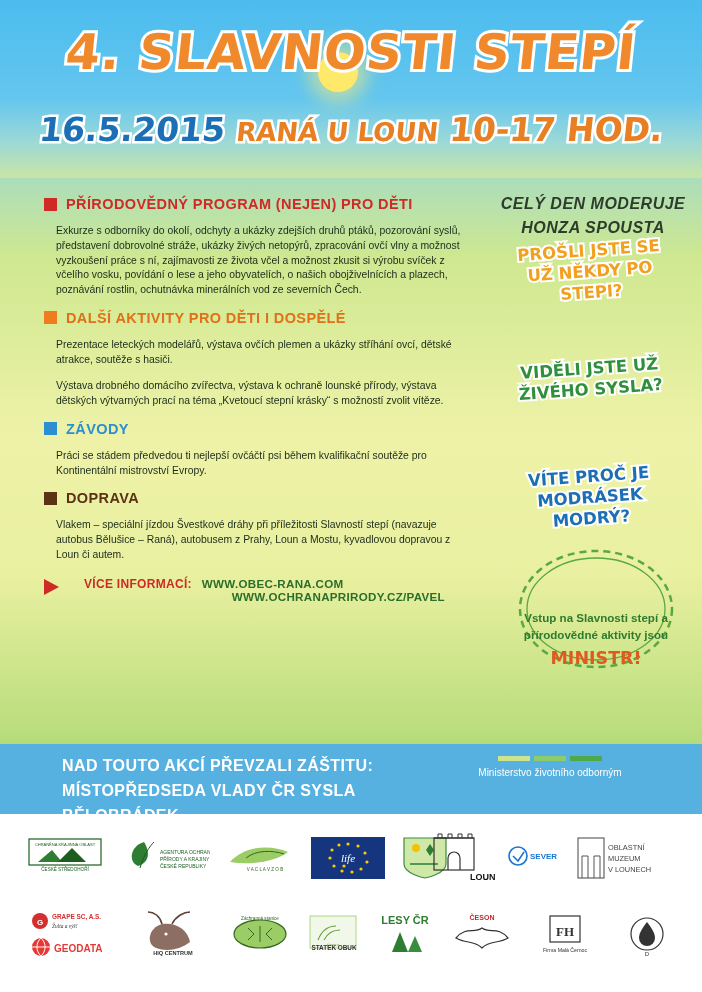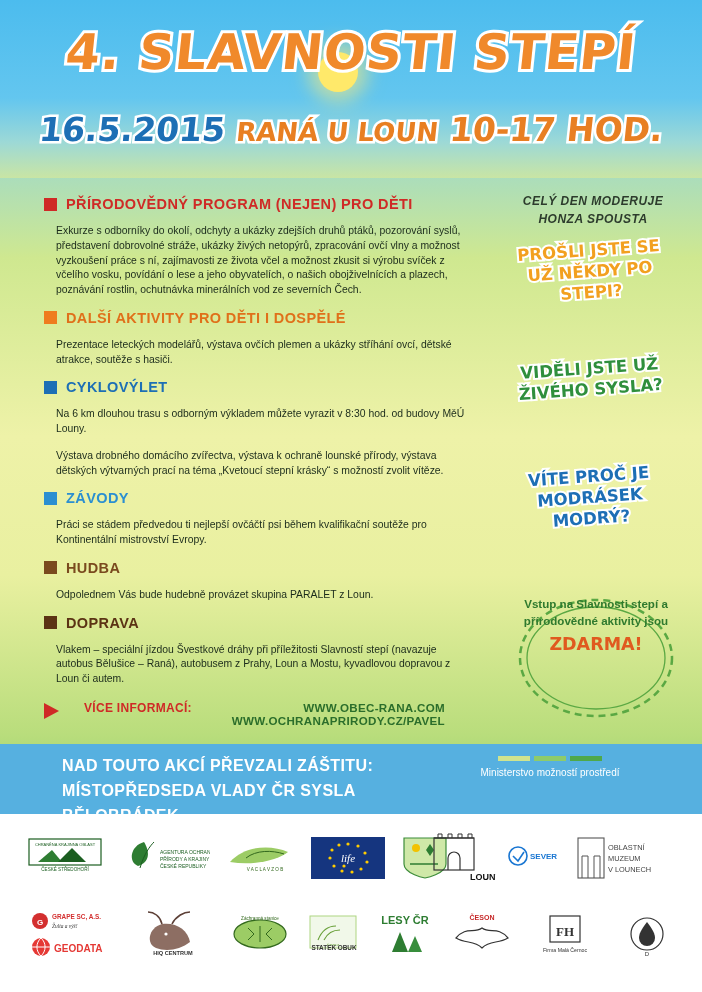--- a/index.html
+++ b/index.html
@@ -72,53 +72,53 @@
   .t-green{color:#3d8c3a;}
   .t-blue2{color:#2b8fd1;}
   .t-brown{color:#7a4a1e;}
   .t-brown2{color:#5b3314;}
   .body{
     font-size:10.4px;line-height:1.42;color:#1b2b1b;margin:12px;
     text-align:left;
   }
   
   .info{
-    margin-top:14px;display:flex;align-items:flex-start;gap:10px;text-align:right;
+    margin-top:14px;display:flex;align-items:flex-start;gap:10px;
   }
   .arrow{
     width:0;height:0;border-top:8px solid transparent;border-bottom:8px solid transparent;
     border-left:15px solid #cf2a26;margin-top:2px;flex:0 0 15px;
   }
   .infotxt{font-size:12px;font-weight:bold;color:#cf2a26;letter-spacing:.3px;}
   .links{}
   .link{font-size:11.6px;font-weight:bold;color:#2b6e2b;letter-spacing:.3px;}
   .link2{margin-left:30px;}
 
   
   .moder{
     position:absolute;left:498px;top:192px;width:190px;text-align:center;
-    font-size:12px;font-weight:bold;font-style:italic;color:#2d3c2d;line-height:1.5;
+    font-size:16px;font-weight:bold;font-style:italic;color:#2d3c2d;line-height:1.5;
     letter-spacing:.5px;
   }
   .bubble{
     position:absolute;width:152px;text-align:center;
     font-family:"DejaVu Sans",sans-serif;
     font-weight:bold;font-size:16.5px;line-height:1.28;
     color:#f2a01f;
     -webkit-text-stroke:4px #ffffff;
     paint-order:stroke fill;
     transform:rotate(-4deg);
   }
   .bubble.b1{left:514px;top:240px;}
   .bubble.b2{left:514px;top:358px;color:#2f8f3c;}
   .bubble.b3{left:514px;top:466px;color:#1d6fb5;}
 
   .stamp{
-    position:absolute;left:516px;top:596px;width:160px;height:124px;
-    display:flex;align-items:flex-start;justify-content:center;
+    position:absolute;left:516px;top:547px;width:160px;height:124px;
+    display:flex;align-items:flex-end;justify-content:center;
   }
   .stamp .ring{
     position:absolute;left:0;top:0;width:160px;height:124px;
   }
   .stamptxt{
     position:relative;text-align:center;font-size:11.6px;line-height:1.45;
     color:#2f7a2e;font-weight:bold;
   }
   .stamptxt .big{
     display:block;font-size:17.5px;color:#e05a1f;margin-top:2px;
@@ -180,47 +180,33 @@
     </div>
 
     <div class="sec">
       <div class="sechead">
         <span class="bullet b-orange"></span>
         <span class="sectitle t-orange">DALŠÍ AKTIVITY PRO DĚTI I DOSPĚLÉ</span>
       </div>
       <p class="body">Prezentace leteckých modelářů, výstava ovčích plemen a ukázky stříhání ovcí, dětské atrakce, soutěže s hasiči.</p>
     </div>
 
-    <div class="sec">
-      <div class="sechead">
-        <span class="bullet b-blue"></span>
-        <span class="sectitle t-blue">CYKLOVÝLET</span>
-      </div>
-      <p class="body">Na 6 km dlouhou trasu s odborným výkladem můžete vyrazit v 8:30 hod. od budovy MěÚ Louny.</p>
-    </div>
 
     <div class="sec">
       <p class="body">Výstava drobného domácího zvířectva, výstava k ochraně lounské přírody, výstava dětských výtvarných prací na téma „Kvetoucí stepní krásky“ s možností zvolit vítěze.</p>
     </div>
 
     <div class="sec">
       <div class="sechead">
         <span class="bullet b-blue2"></span>
         <span class="sectitle t-blue2">ZÁVODY</span>
       </div>
       <p class="body">Práci se stádem předvedou ti nejlepší ovčáčtí psi během kvalifikační soutěže pro Kontinentální mistrovství Evropy.</p>
     </div>
 
-    <div class="sec">
-      <div class="sechead">
-        <span class="bullet b-brown"></span>
-        <span class="sectitle t-brown">HUDBA</span>
-      </div>
-      <p class="body">Odpolednem Vás bude hudebně provázet skupina PARALET z Loun.</p>
-    </div>
 
     <div class="sec">
       <div class="sechead">
         <span class="bullet b-brown2"></span>
         <span class="sectitle t-brown2">DOPRAVA</span>
       </div>
       <p class="body">Vlakem – speciální jízdou Švestkové dráhy při příležitosti Slavností stepí (navazuje autobus Bělušice – Raná), autobusem z Prahy, Loun a Mostu, kyvadlovou dopravou z Loun či autem.</p>
     </div>
 
     <div class="info">
@@ -244,37 +230,37 @@
   <div class="bubble b2">VIDĚLI JSTE UŽ ŽIVÉHO SYSLA?</div>
   <div class="bubble b3">VÍTE PROČ JE MODRÁSEK MODRÝ?</div>
 
   <div class="stamp">
     <svg class="ring" viewBox="0 0 160 124">
       <ellipse cx="80" cy="62" rx="76" ry="58" fill="none" stroke="#5aa843" stroke-width="2.5" stroke-dasharray="7 5"></ellipse>
       <ellipse cx="80" cy="62" rx="69" ry="51" fill="none" stroke="#5aa843" stroke-width="1.3"></ellipse>
     </svg>
     <div class="stamptxt">
       <span>Vstup na Slavnosti stepí a přírodovědné aktivity jsou</span>
-      <span class="big">ZDARMA!</span>
+      <span class="big">MINISTR!</span>
     </div>
   </div>
 
   <div class="band"></div>
   <div class="bandtxt">
     <div>NAD TOUTO AKCÍ PŘEVZALI ZÁŠTITU:</div>
     <div>MÍSTOPŘEDSEDA VLADY ČR SYSLA BĚLOBRÁDEK</div>
     <div>MINISTR ŽIVOTNÍHO PROSTŘEDÍ RICHARD BRABEC</div>
   </div>
   <div class="minlogo">
     <div class="minbars">
         <i></i>
         <i></i>
         <i></i>
       </div>
-    <div class="mintxt">Ministerstvo možností prostředí</div>
+    <div class="mintxt">Ministerstvo životního odborným</div>
   </div>
 
   <div class="logos">
 
     <div class="logo" style="left:28px;top:24px;width:78px;">
       <svg width="74" height="36" viewBox="0 0 74 36">
         <rect x="1" y="1" width="72" height="26" fill="#fff" stroke="#1b5e20" stroke-width="1.2"></rect>
         <text x="37" y="8" font-size="4" text-anchor="middle" fill="#1b5e20" font-family="Liberation Sans">CHRÁNĚNÁ KRAJINNÁ OBLAST</text>
         <polygon points="10,24 24,12 34,24" fill="#2e7d32"></polygon>
         <polygon points="30,24 44,10 58,24" fill="#1b5e20"></polygon>

